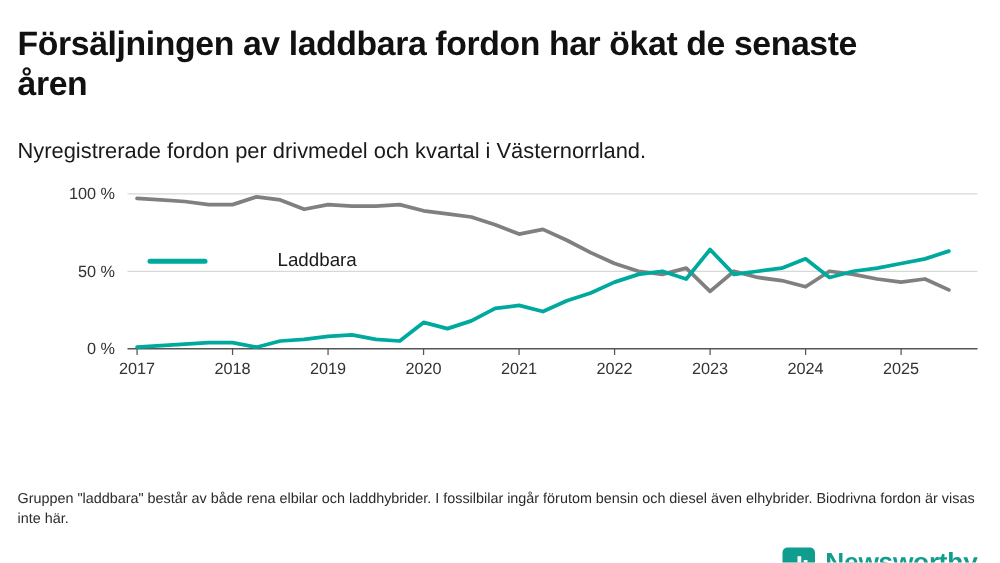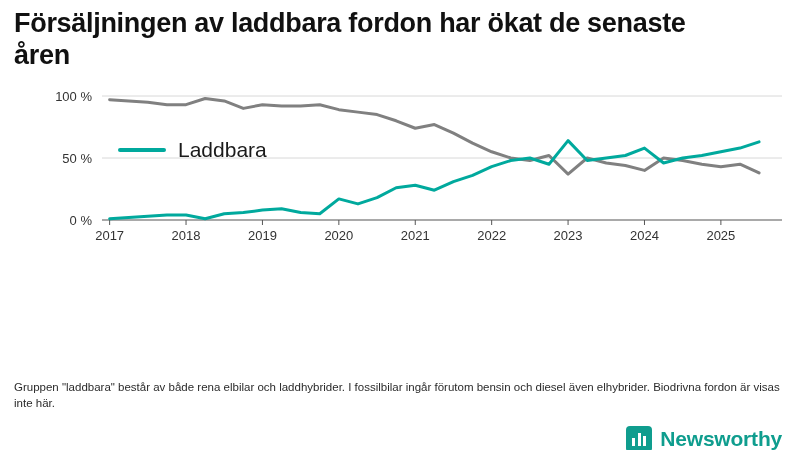--- a/index.html
+++ b/index.html
@@ -20,21 +20,21 @@
     width: 800px;
     height: 450px;
     box-sizing: border-box;
     padding: 0 14px;
   }
   .title {
     font-size: 27px;
     font-weight: bold;
     line-height: 1.18;
     letter-spacing: -0.3px;
-    margin: 8px 0 0 0;
+    margin: 20px 0 0 0;
     color: #111111;
     max-width: 720px;
   }
   .subtitle {
     font-size: 17.5px;
     font-weight: normal;
     color: #1a1a1a;
     margin: 26px 0 0 0;
   }
   .chart-wrap {
@@ -58,21 +58,22 @@
     height: 28px;
   }
   .legend-swatch {
     width: 48px;
     height: 4px;
     border-radius: 2px;
     margin-right: 12px;
   }
   .legend-label {
     color: #1a1a1a;
-    font-size: 21px;
+    font-size: 15px;
+    margin-left: 44px;
   }
   .footnote {
     position: absolute;
     left: 14px;
     top: 372px;
     width: 772px;
     font-size: 11.5px;
     line-height: 1.35;
     color: #2b2b2b;
   }
@@ -120,20 +121,21 @@
     font-family: "Liberation Sans", sans-serif;
   }
 </style>
 </head>
 <body>
 
 <div class="page">
 
   <h1 class="title">Försäljningen av laddbara fordon har ökat de senaste åren</h1>
 
+  <p class="subtitle">Nyregistrerade fordon per drivmedel och kvartal i Västernorrland.</p>
 
   <div class="chart-wrap">
     <svg class="chart-svg" id="chart" width="772" height="170" viewBox="0 0 772 170">
         <line x1="88" y1="136" x2="768" y2="136" stroke="#555555" stroke-width="1.2"></line>
         <text x="78" y="140.5" text-anchor="end" class="tick-text">0 %</text>
         <line x1="88" y1="74" x2="768" y2="74" stroke="#d8d8d8" stroke-width="1"></line>
         <text x="78" y="78.5" text-anchor="end" class="tick-text">50 %</text>
         <line x1="88" y1="12" x2="768" y2="12" stroke="#d8d8d8" stroke-width="1"></line>
         <text x="78" y="16.5" text-anchor="end" class="tick-text">100 %</text>
         <line x1="95.64044943819542" y1="136" x2="95.64044943819542" y2="141" stroke="#555555" stroke-width="1"></line>

